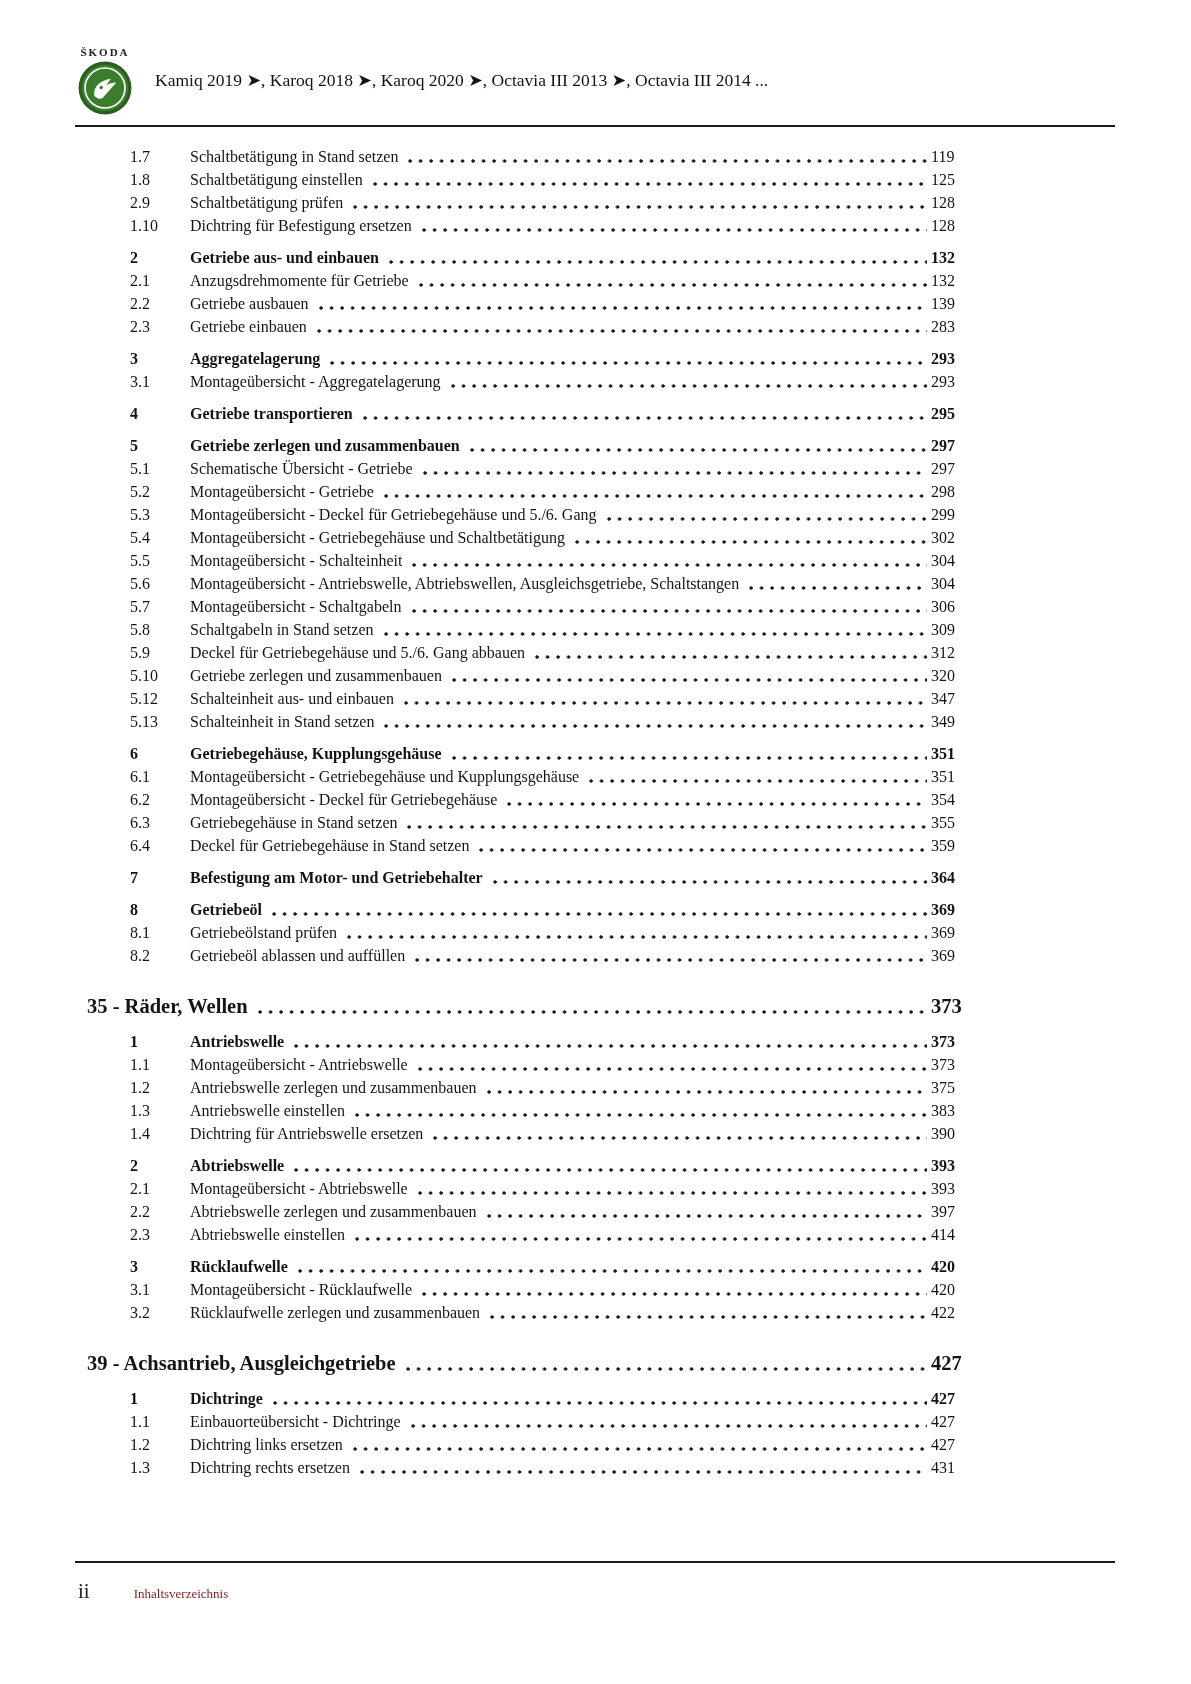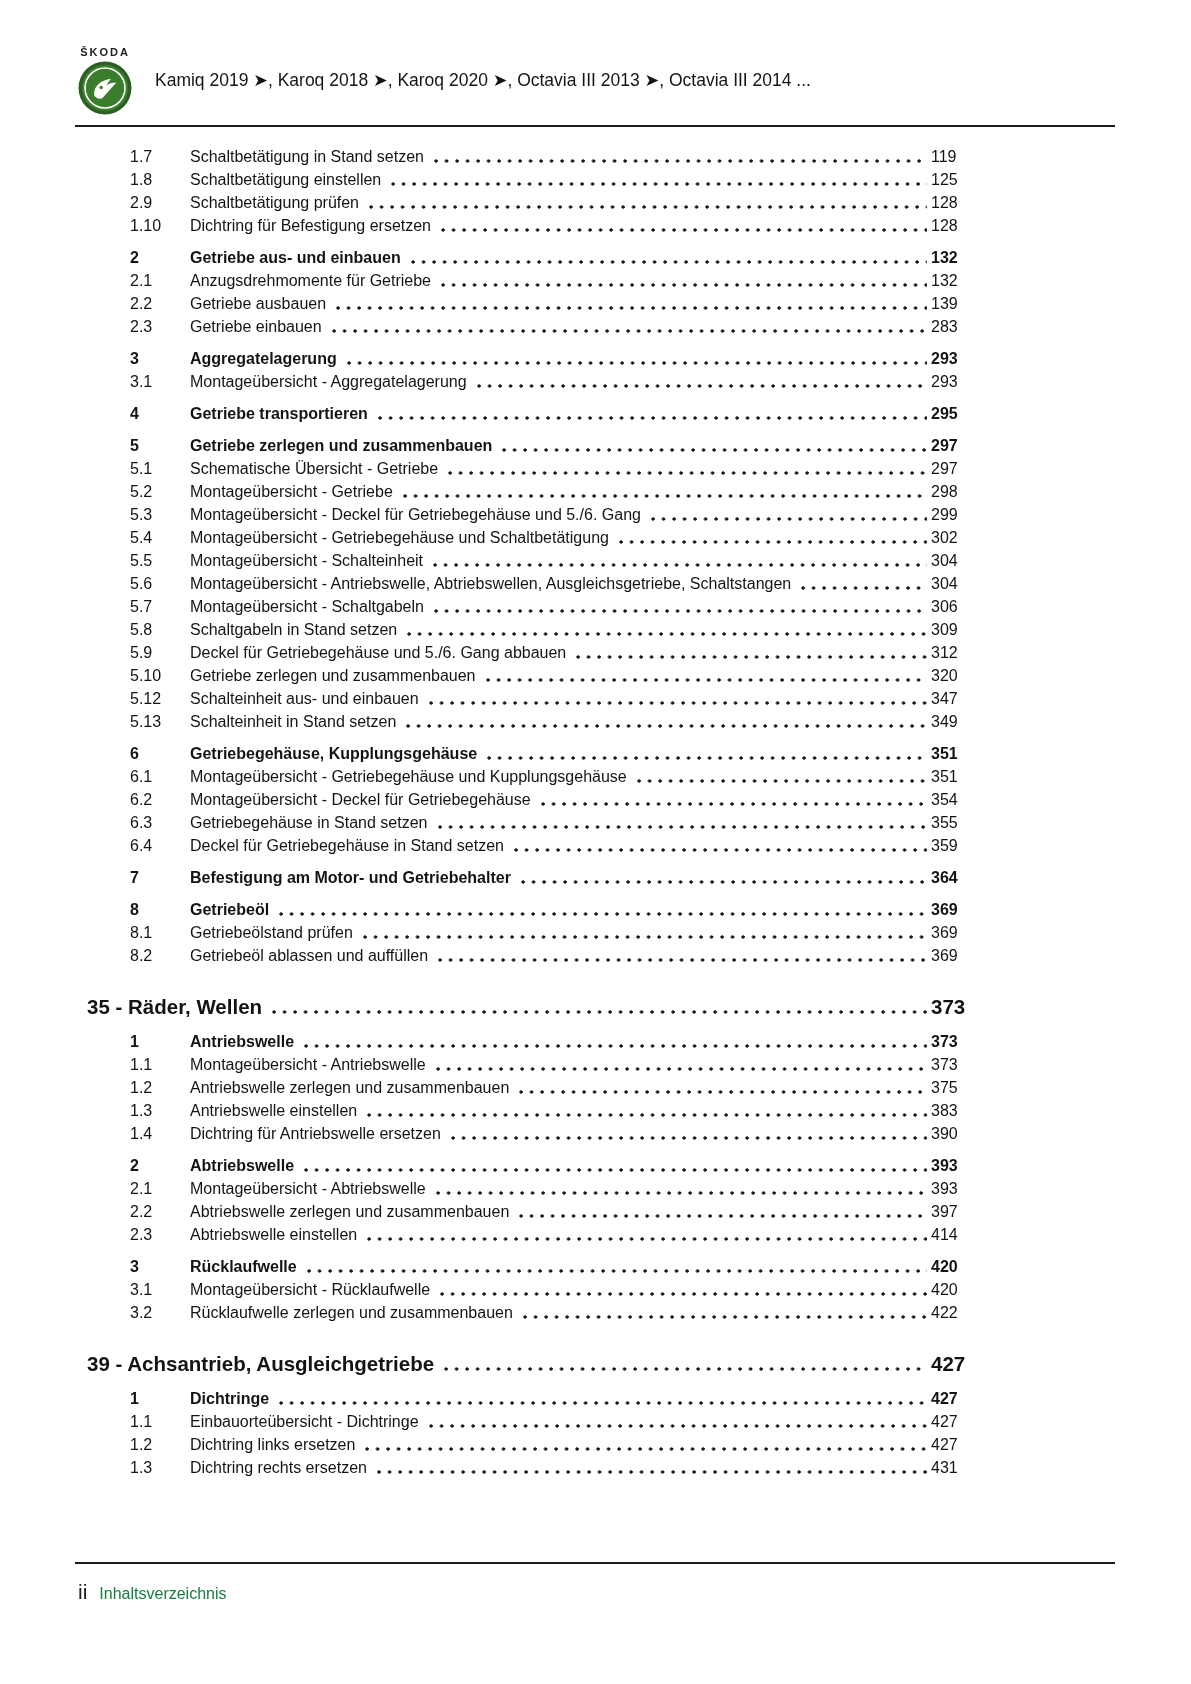--- a/index.html
+++ b/index.html
@@ -4,21 +4,21 @@
 <style>
   * { margin:0; padding:0; box-sizing:border-box; }
   html,body { width:1191px; height:1684px; }
   body {
     background:#ffffff;
     color:#141414;
     font-family:"Liberation Sans", sans-serif;
     position:relative;
     overflow:hidden;
   }
-  .page { position:absolute; inset:0; padding:46px 76px 0 75px; }
+  .page { position:absolute; inset:0; padding:46px 76px 0 75px;font-family:Liberation Serif, serif; }
 
   
   .page-header { display:flex; align-items:flex-start; gap:20px; }
   .logo-block { width:60px; text-align:center; flex:none; }
   .logo-word { font-size:11px; font-weight:bold; letter-spacing:2px; color:#222; }
   .logo-block svg { width:54px; height:54px; display:block; margin:3px auto 0; }
   .header-text { padding-top:22px; font-size:17.5px; line-height:25px; }
   .header-rule { border-bottom:2px solid #1a1a1a; margin-top:10px; }
 
   
@@ -37,23 +37,23 @@
   .row.section { font-weight:bold; margin-top:9px; }
   .row.chapter {
     font-weight:bold; font-size:20.5px; line-height:27px;
     padding-left:0; margin-top:26px; margin-bottom:10px;
   }
   .row.chapter .leader::after { bottom:6px; }
 
   
   .page-footer { position:absolute; left:75px; right:76px; bottom:80px; }
   .footer-rule { border-top:2px solid #1a1a1a; }
-  .footer-row { display:flex; align-items:baseline; gap:12px; margin-top:16px; padding-left:3px; }
+  .footer-row { display:flex; align-items:baseline; gap:44px; margin-top:16px; padding-left:3px; }
   .footer-page { font-size:21px; color:#222; }
-  .footer-label { font-size:16px; color:#15803d; }
+  .footer-label { font-size:13px; color:#7f1d1d; }
 </style>
 </head>
 <body>
 
 <div class="page">
 
   <header class="page-header">
     <div class="logo-block">
       <div class="logo-word">ŠKODA</div>
       <svg viewBox="0 0 100 100" aria-hidden="true">

